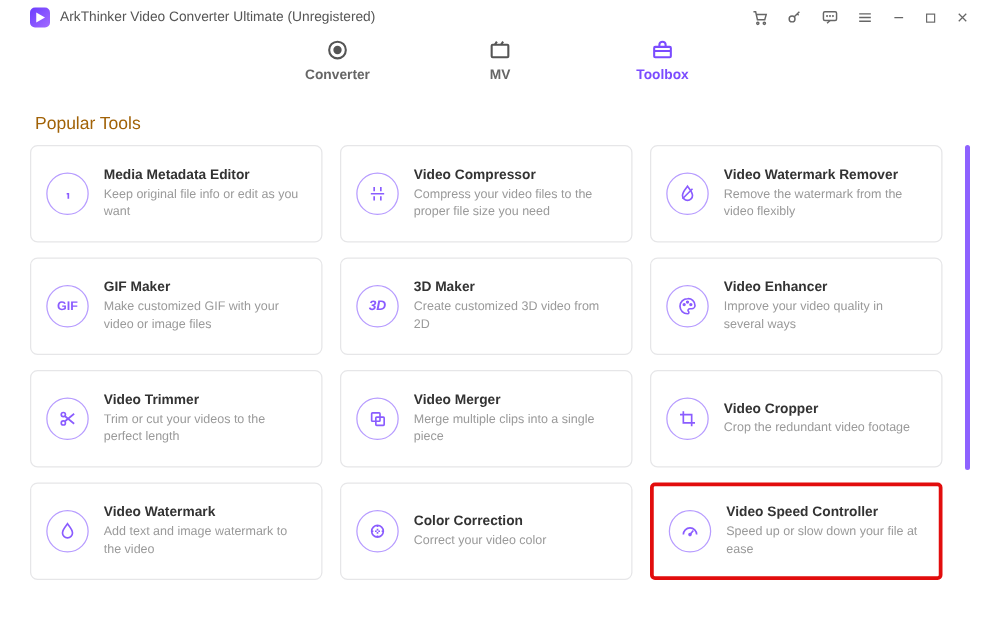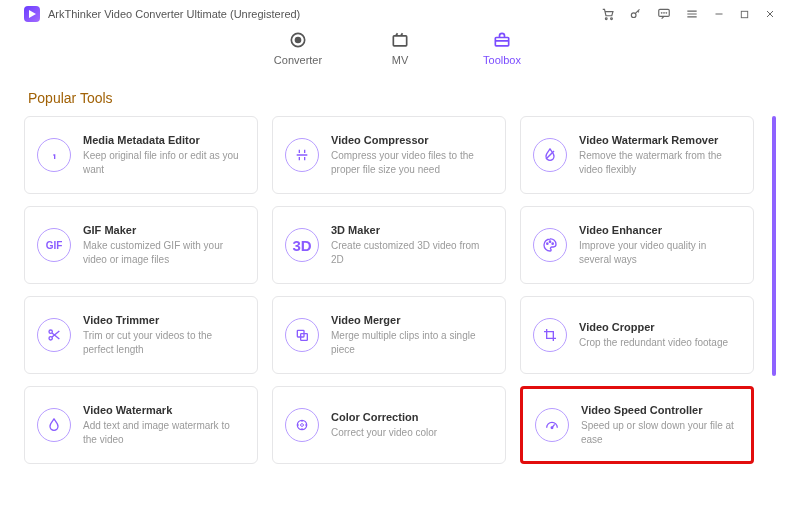--- a/index.html
+++ b/index.html
@@ -26,23 +26,24 @@
     display:flex;align-items:center;justify-content:center;
   }
   .titlebar .title { font-size: 11px; color: #555; }
   .titlebar .spacer { flex: 1; }
   .titlebar .win-icons { display: flex; gap: 14px; align-items: center; color: #666; }
   .titlebar .win-icons span { cursor: pointer; display:inline-flex; }
   .topnav {
     height: 54px;
     display: flex;
     justify-content: center;
-    gap: 42px;
+    gap: 70px;
     align-items: flex-start;
     padding-top: 2px;
+    font-weight: bold;
   }
   .nav-item {
     display: flex;
     flex-direction: column;
     align-items: center;
     gap: 4px;
     font-size: 11px;
     color: #666;
     cursor: pointer;
     width: 60px;
@@ -235,21 +236,21 @@
 
       <div class="tool-card">
         <div class="ico" style="font-size:10px;font-weight:600;">GIF</div>
         <div class="txt">
           <div class="t-title">GIF Maker</div>
           <div class="t-desc">Make customized GIF with your video or image files</div>
         </div>
       </div>
 
       <div class="tool-card">
-        <div class="ico" style="font-size:15px;font-weight:600;">3D</div>
+        <div class="ico" style="font-size:11px;font-weight:600;font-style:italic;">3D</div>
         <div class="txt">
           <div class="t-title">3D Maker</div>
           <div class="t-desc">Create customized 3D video from 2D</div>
         </div>
       </div>
 
       <div class="tool-card">
         <div class="ico">
           <svg width="16" height="16" viewBox="0 0 24 24" fill="none" stroke="#8a5cff" stroke-width="2">
               <path d="M12 3a9 9 0 100 18c2 0 2-2 1-3s0-3 2-3h2a4 4 0 004-4 8 8 0 00-9-8z"></path>

